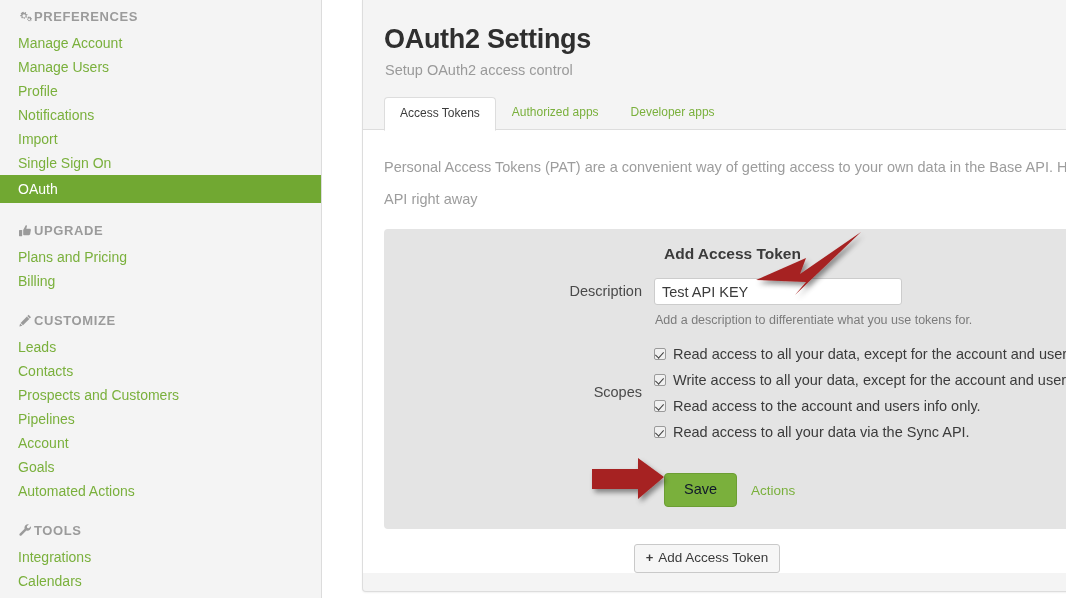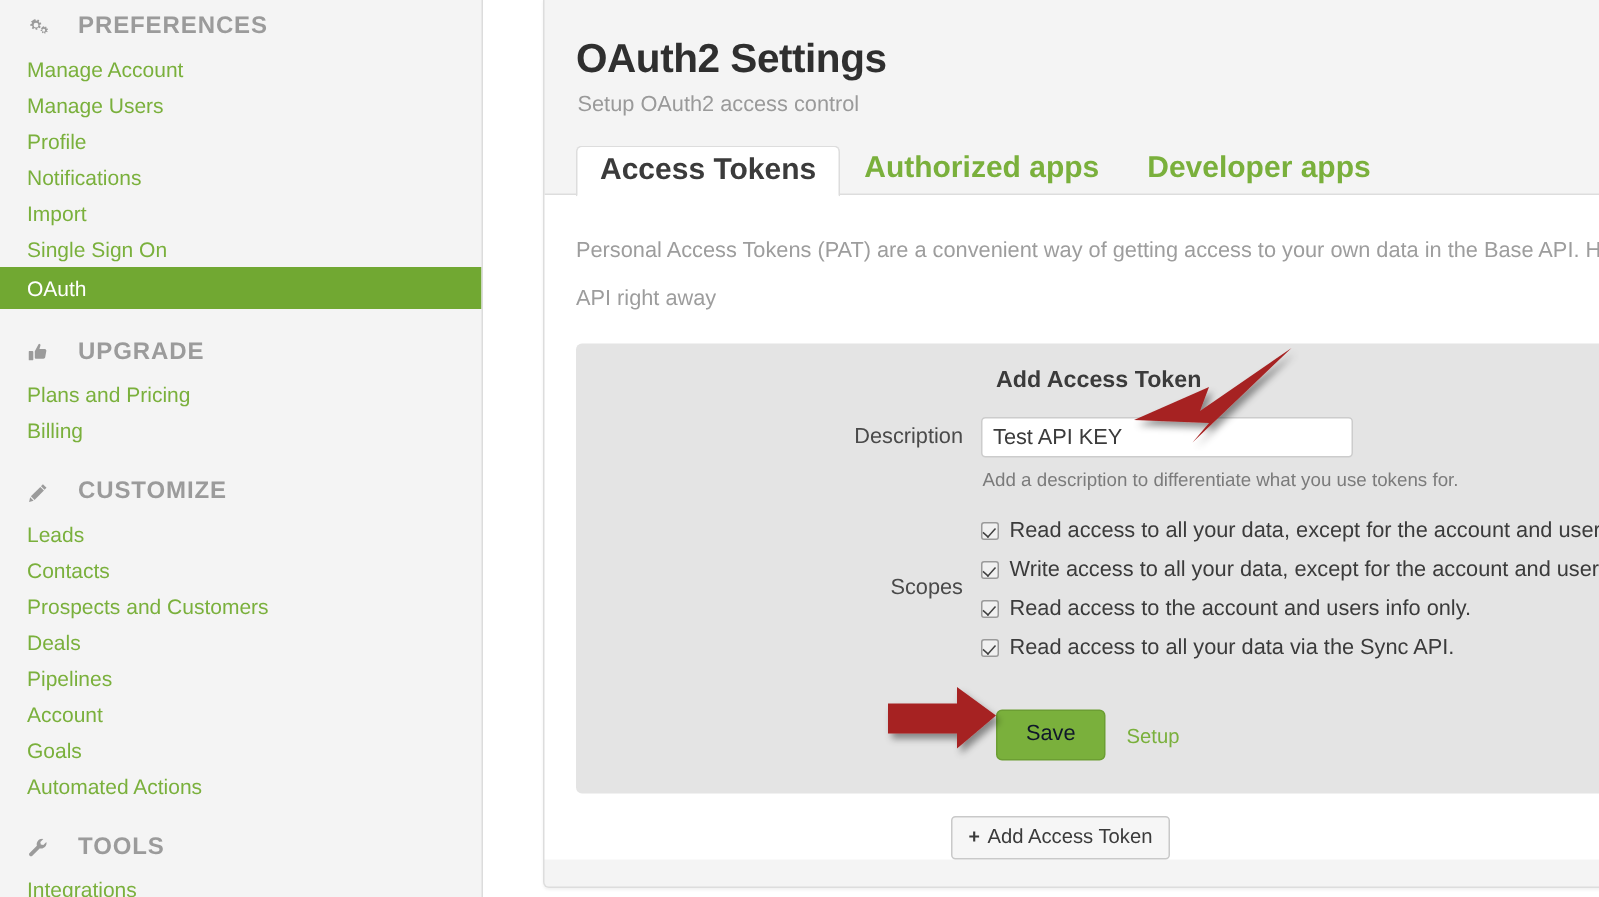--- a/index.html
+++ b/index.html
@@ -29,23 +29,23 @@
     background: #f4f4f4;
     border-right: 1px solid #dcdcdc;
     overflow: hidden;
   }
 
   .nav-group { padding: 0; }
 
   .nav-header {
     display: flex;
     align-items: center;
-    gap: 20px;
+    gap: 2px;
     padding: 9px 0 7px 18px;
-    font-size: 16px;
+    font-size: 13px;
     font-weight: bold;
     letter-spacing: 0.6px;
     color: #9b9b9b;
     text-transform: uppercase;
   }
   .nav-header .ico { display: inline-flex; width: 14px; height: 14px; align-items: center; justify-content: center; }
   .nav-header .ico svg { display: block; }
 
   .nav-item {
     display: block;
@@ -108,22 +108,22 @@
     content: "";
     position: absolute;
     left: 0; right: 0; bottom: 0;
     height: 1px;
     background: #dddddd;
   }
   .tab {
     position: relative;
     z-index: 2;
     padding: 7px 15px 8px 15px;
-    font-size: 20px;
-    font-weight: bold;
+    font-size: 12px;
+    font-weight: normal;
     color: #7ab03c;
     cursor: pointer;
     border: 1px solid transparent;
     border-radius: 4px 4px 0 0;
     line-height: 17px;
     margin-top: 12px;
   }
   .tab.active {
     background: #ffffff;
     border-color: #dddddd;
@@ -340,21 +340,20 @@
               <path d="M7.9 2.6 10.3 5 4 11.3 1.6 8.9z"></path>
               <path d="M1.1 9.5 3.4 11.8.4 12.6z"></path>
             </g>
           </svg>
         </span>
         <span>CUSTOMIZE</span>
       </div>
       <a class="nav-item">Leads</a>
       <a class="nav-item">Contacts</a>
       <a class="nav-item">Prospects and Customers</a>
-      <a class="nav-item">Deals</a>
       <a class="nav-item">Pipelines</a>
       <a class="nav-item">Account</a>
       <a class="nav-item">Goals</a>
       <a class="nav-item">Automated Actions</a>
     </div>
 
     <div class="grp-gap"></div>
 
     <div class="nav-group">
       <div class="nav-header">
@@ -416,21 +415,21 @@
             </label>
             <label class="scope-line">
               <span class="cbx"></span>
               <span>Read access to all your data via the Sync API.</span>
             </label>
           </div>
         </div>
 
         <div class="actions">
           <button class="btn-save">Save</button>
-          <a class="link-cancel">Setup</a>
+          <a class="link-cancel">Actions</a>
         </div>
       </section>
 
       <div class="add-token-wrap">
         <button class="btn-add">
           <span class="plus">+</span>
           <span>Add Access Token</span>
         </button>
       </div>
 

